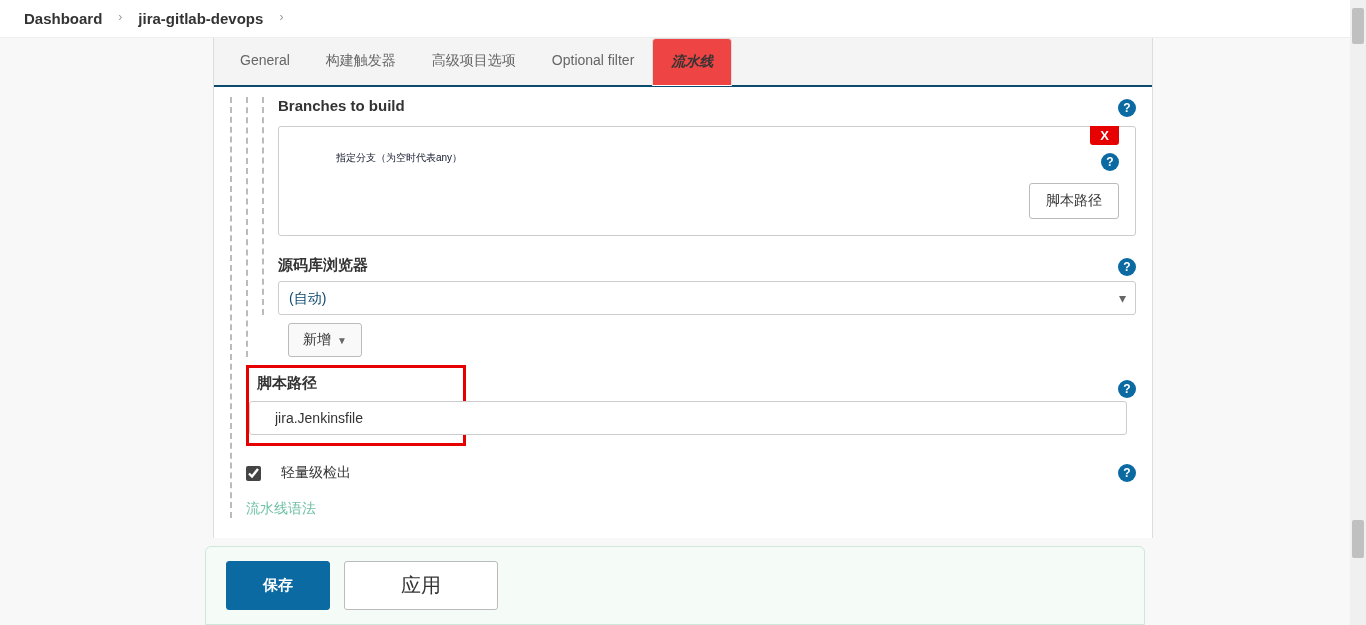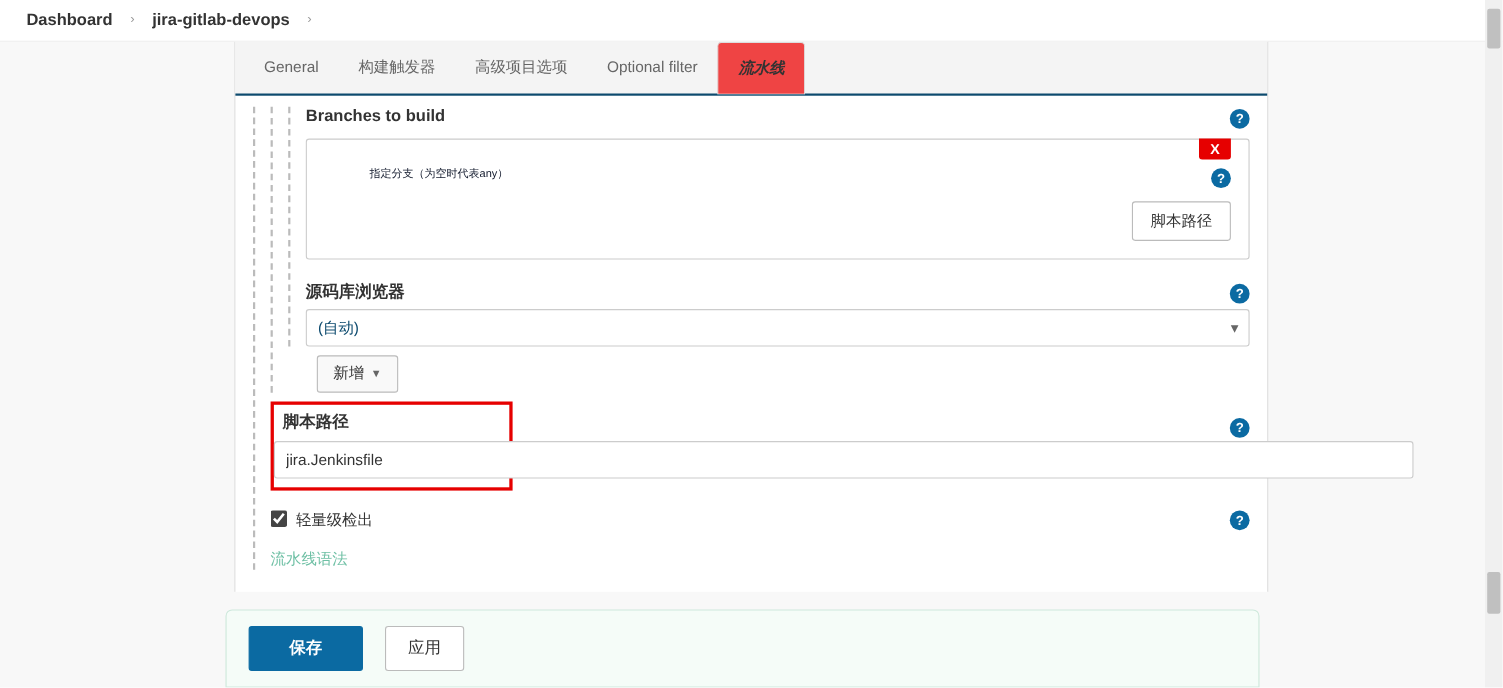--- a/index.html
+++ b/index.html
@@ -191,35 +191,35 @@
       font-size: 10px;
       color: #666;
     }
     .highlight-box {
       border: 3px solid #e60000;
       padding: 6px 8px 8px 8px;
       margin-top: 8px;
       width: 220px;
     }
     .script-input {
-      width: 1036px;
-      padding: 8px 10px;
+      width: 878px;
+      padding: 8px 25px;
       border: 1px solid #ccc;
       border-radius: 3px;
       font-size: 14px;
       color: #333;
       margin-left: -8px;
     }
     .script-path-block {
       position: relative;
     }
     .checkbox-row {
       display: flex;
-      align-items: flex-start;
-      gap: 8px;
+      align-items: center;
+      gap: 20px;
       margin-top: 18px;
       position: relative;
     }
     .checkbox-row input[type="checkbox"] {
       width: 15px;
       height: 15px;
       accent-color: #444;
     }
     .pipeline-syntax {
       color: #6fc0a5;
@@ -229,41 +229,40 @@
     .footer-bar {
       position: absolute;
       left: 205px;
       bottom: 0;
       width: 940px;
       background: #f5fcf8;
       border: 1px solid #cde8db;
       border-radius: 6px 6px 0 0;
       padding: 14px 20px;
       display: flex;
-      gap: 0;
+      gap: 14px;
     }
     .btn-primary {
       background: #0b6aa2;
       color: #fff;
       border: 1px solid #0b6aa2;
       padding: 10px 36px;
       font-size: 15px;
       font-weight: 600;
       border-radius: 3px;
       cursor: pointer;
     }
     .btn-secondary {
       background: #fff;
       color: #333;
       border: 1px solid #bbb;
-      padding: 10px 20px;
-      font-size: 15px;
-      border-radius: 3px;
-      cursor: pointer;
-      margin-left: 20px;
+      padding: 10px 56px;
+      font-size: 20px;
+      border-radius: 3px;
+      cursor: pointer;
     }
     .scrollbar-track {
       position: absolute;
       right: 0;
       top: 0;
       width: 16px;
       height: 625px;
       background: #f0f0f0;
     }
     .scrollbar-thumb {

